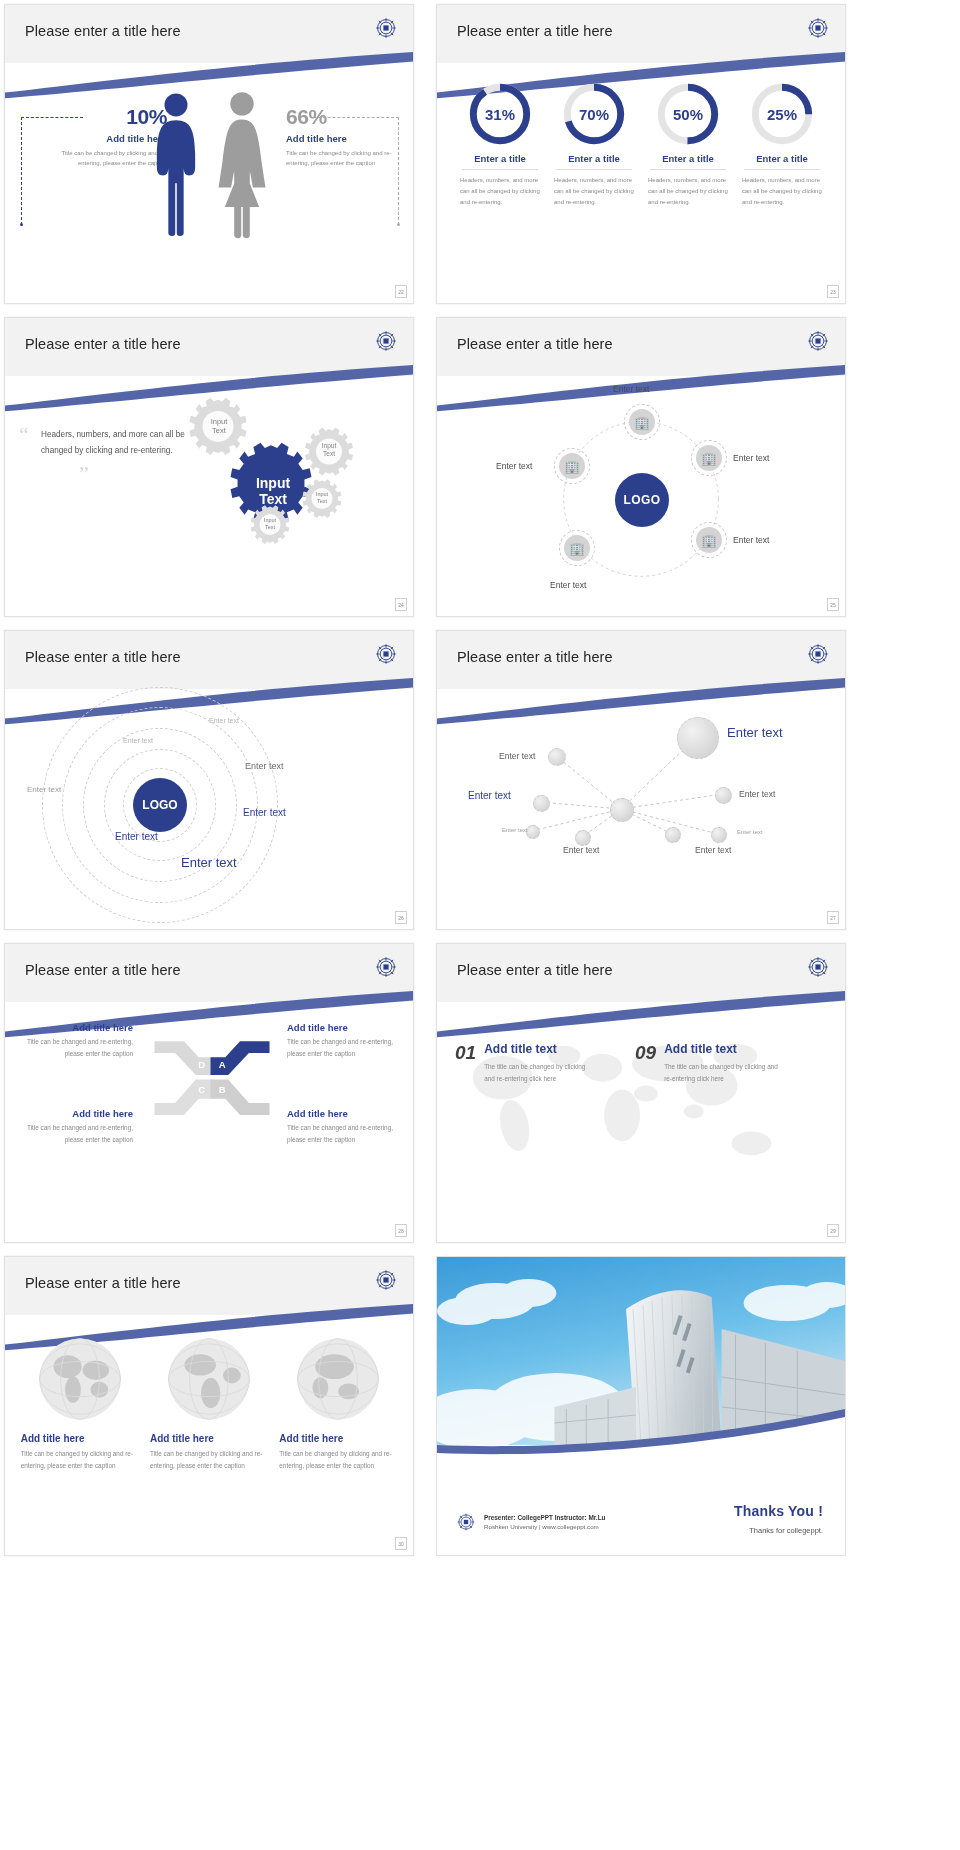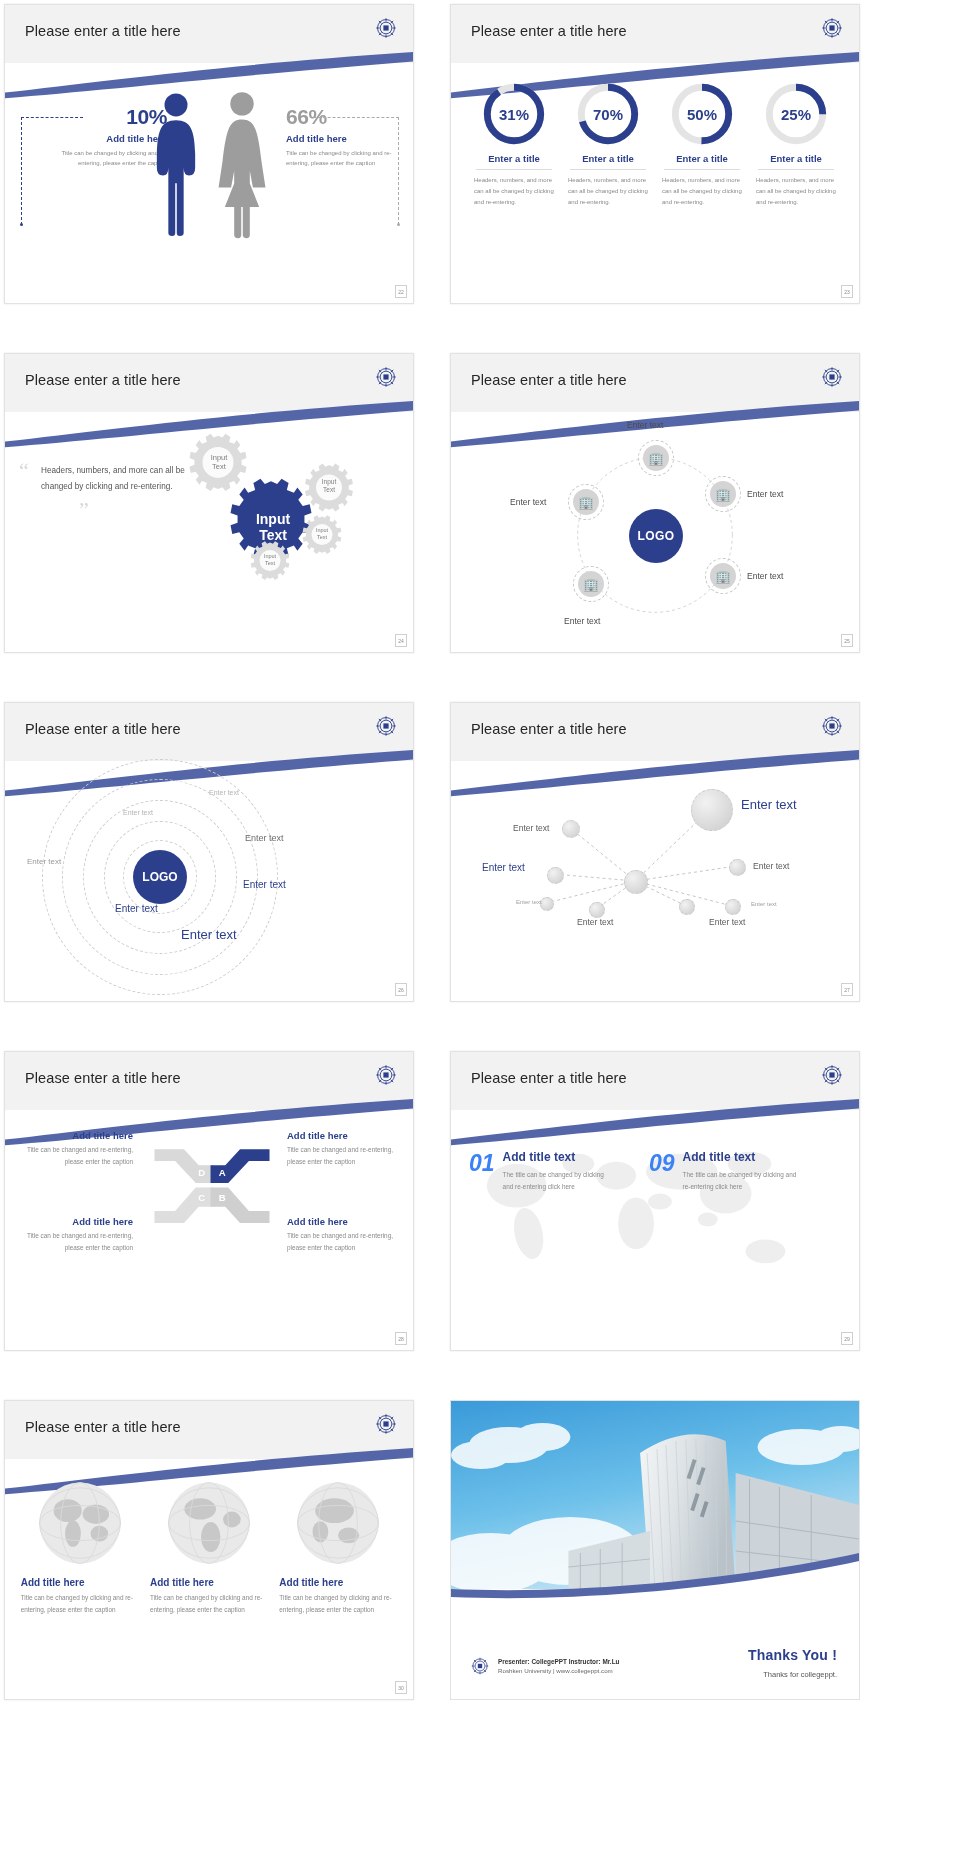--- a/index.html
+++ b/index.html
@@ -11,21 +11,20 @@
   }
   .grid {
     width: 960px; height: 1850px;
     display: grid;
     grid-template-columns: 410px 410px;
     grid-template-rows: repeat(6, 313px);
     column-gap: 22px;
     row-gap: 0px;
     padding: 4px 56px 0 4px;
     background: #ffffff;
-    gap: 36px;
   }
   .slide {
     position: relative;
     width: 410px; height: 300px;
     background: #ffffff;
     border: 1px solid #e2e2e2;
     overflow: hidden;
     box-shadow: 0 0 2px rgba(0,0,0,0.10);
   }
   .hdr {
@@ -130,21 +129,21 @@
     background: radial-gradient(circle at 35% 32%, #f2f2f2 0%, #d5d5d5 75%); }
 
   
   .sw-t { font-size: 9.5px; font-weight: bold; color: #2b3f8c; }
   .sw-c { font-size: 6.4px; color: #8a8a8a; line-height: 1.85; margin-top: 3px; }
   .sw-col-l { position: absolute; width: 118px; text-align: right; }
   .sw-col-r { position: absolute; width: 118px; text-align: left; }
 
   
   .wmap { position: absolute; inset: 0; opacity: .30; }
-  .numlbl { font-size: 23px; font-weight: bold; font-style: italic; color: #3b82f6; }
+  .numlbl { font-size: 19px; font-weight: bold; font-style: italic; color: #404040; }
   .n-title { font-size: 12px; font-weight: bold; color: #2b3f8c; }
   .n-desc { font-size: 6.4px; color: #8a8a8a; line-height: 1.8; margin-top: 5px; }
 
   
   .globe-col { width: 118px; text-align: left; }
   .g-title { font-size: 10px; font-weight: bold; color: #2b3f8c; margin-top: 10px; }
   .g-desc { font-size: 6.4px; color: #8a8a8a; line-height: 1.85; margin-top: 4px; }
 
   
   .final { position: relative; width: 410px; height: 300px; background: #fff;

